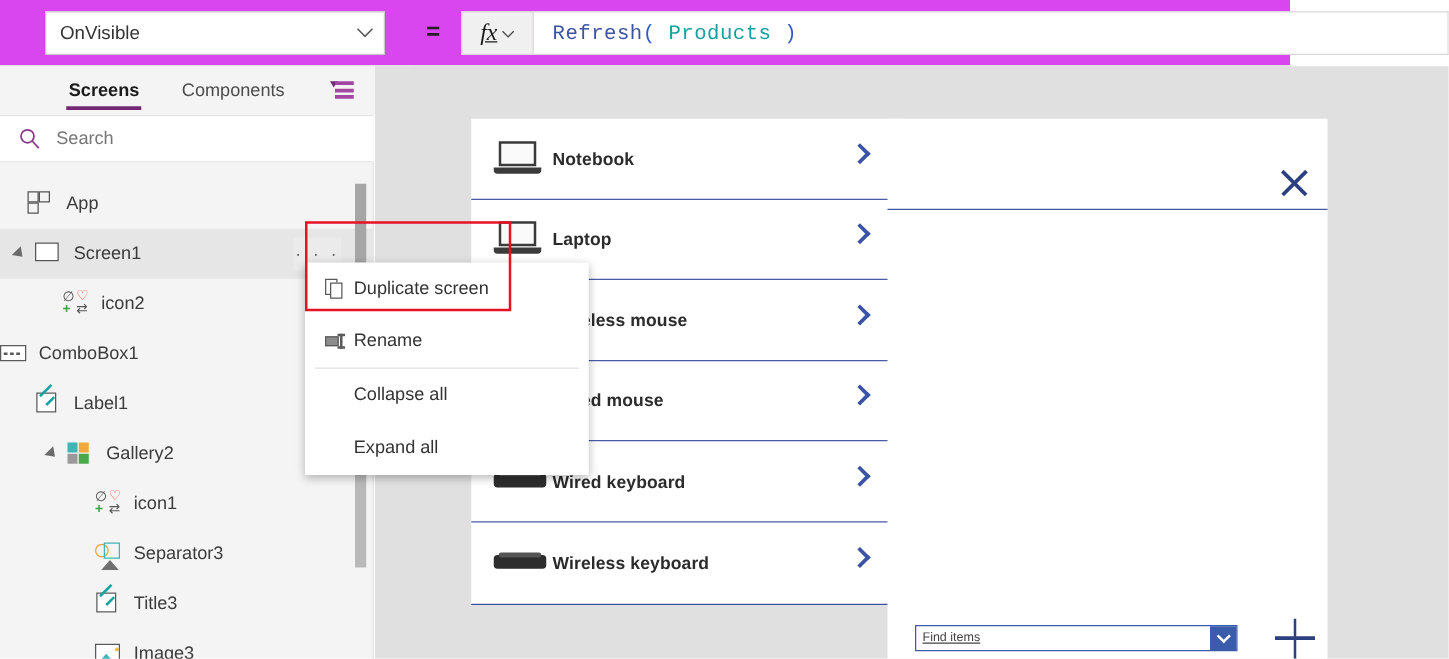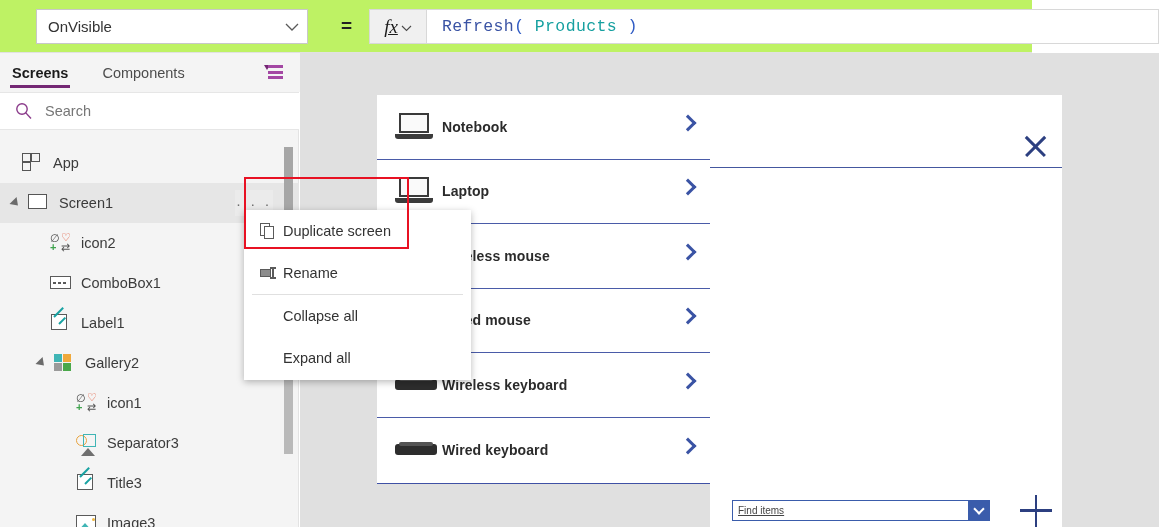--- a/index.html
+++ b/index.html
@@ -7,21 +7,21 @@
     width: 1159px; height: 527px;
     font-family: "Liberation Sans", sans-serif;
     background: #ffffff;
     overflow: hidden;
   }
   #app { position: relative; width: 1159px; height: 527px; }
 
   
   .formula-bar {
     position: absolute; left: 0; top: 0; width: 1032px; height: 53px;
-    background: #bef264; border-bottom: 1px solid #e1e1e1;
+    background: #d946ef; border-bottom: 1px solid #e1e1e1;
     display: flex; align-items: center;
   }
   .prop-select {
     position: absolute; left: 36px; top: 9px; width: 272px; height: 35px;
     background: #ffffff; border: 1px solid #c8c8c8;
     display: flex; align-items: center; padding: 0 8px 0 11px;
     font-size: 15px; color: #333333;
   }
   .prop-select .caret { margin-left: auto; }
   .eq-sign {
@@ -44,21 +44,21 @@
   .tok-paren { color: #2f5bc4; }
   .tok-tbl { color: #16a0a0; }
 
   
   .left-panel {
     position: absolute; left: 0; top: 53px; width: 299px; height: 474px;
     background: #f4f4f4; border-right: 1px solid #e3e3e3;
   }
   .tabstrip {
     position: absolute; left: 0; top: 0; width: 329px; height: 39px;
-    background: #f4f4f4; display: flex; align-items: center;
+    background: #f4f4f4; display: flex; align-items: center; padding-left: 43px;
   }
   .tab {
     position: relative; height: 39px; display: flex; align-items: center;
     font-size: 14.5px; color: #4a4a4a; padding: 0 2px; cursor: pointer;
   }
   .tab.screens { left: 10px; font-weight: bold; color: #1b1b1b; }
   .tab.components { left: 40px; color: #4c4c4c; }
   .tab.screens::after {
     content: ""; position: absolute; left: 0; bottom: 4px; width: 100%;
     height: 3px; background: #742774;
@@ -325,31 +325,31 @@
       <div class="tree-row" style="padding-left:50px;">
         <span class="tnic ic-iconctl">
           <span class="s1">∅</span>
             <span class="s2">♡</span>
             <span class="s3">+</span>
             <span class="s4">⇄</span>
         </span>
         <span class="lbl">icon2</span>
       </div>
 
-      <div class="tree-row" style="padding-left:50px;">
+      <div class="tree-row" style="">
         <span class="tnic ic-combo">
             <i></i>
             <b></b>
             <b></b>
             <b></b>
           </span>
         <span class="lbl">ComboBox1</span>
       </div>
 
-      <div class="tree-row" style="padding-left:50px;">
+      <div class="tree-row" style="padding-left:28px;">
         <span class="tnic ic-label">
             <i></i>
             <b></b>
             <u></u>
           </span>
         <span class="lbl">Label1</span>
       </div>
 
       <div class="tree-row" style="padding-left:38px;">
         <span class="twisty"></span>
@@ -438,29 +438,29 @@
             <span class="body"></span>
           </span>
         <span class="gname">Wired mouse</span>
         <span class="chev"></span>
       </div>
       <div class="g-item">
         <span class="thumb th-kb">
             <span class="body"></span>
             <span class="top"></span>
           </span>
-        <span class="gname">Wireless keyboard</span>
+        <span class="gname">Wired keyboard</span>
         <span class="chev"></span>
       </div>
       <div class="g-item">
         <span class="thumb th-kb">
             <span class="body"></span>
             <span class="top"></span>
           </span>
-        <span class="gname">Wired keyboard</span>
+        <span class="gname">Wireless keyboard</span>
         <span class="chev"></span>
       </div>
     </div>
 
     <div class="gsb">
       <div class="tk"></div>
       <div class="tb"></div>
       <span class="ar up"></span>
       <span class="ar dn"></span>
     </div>

